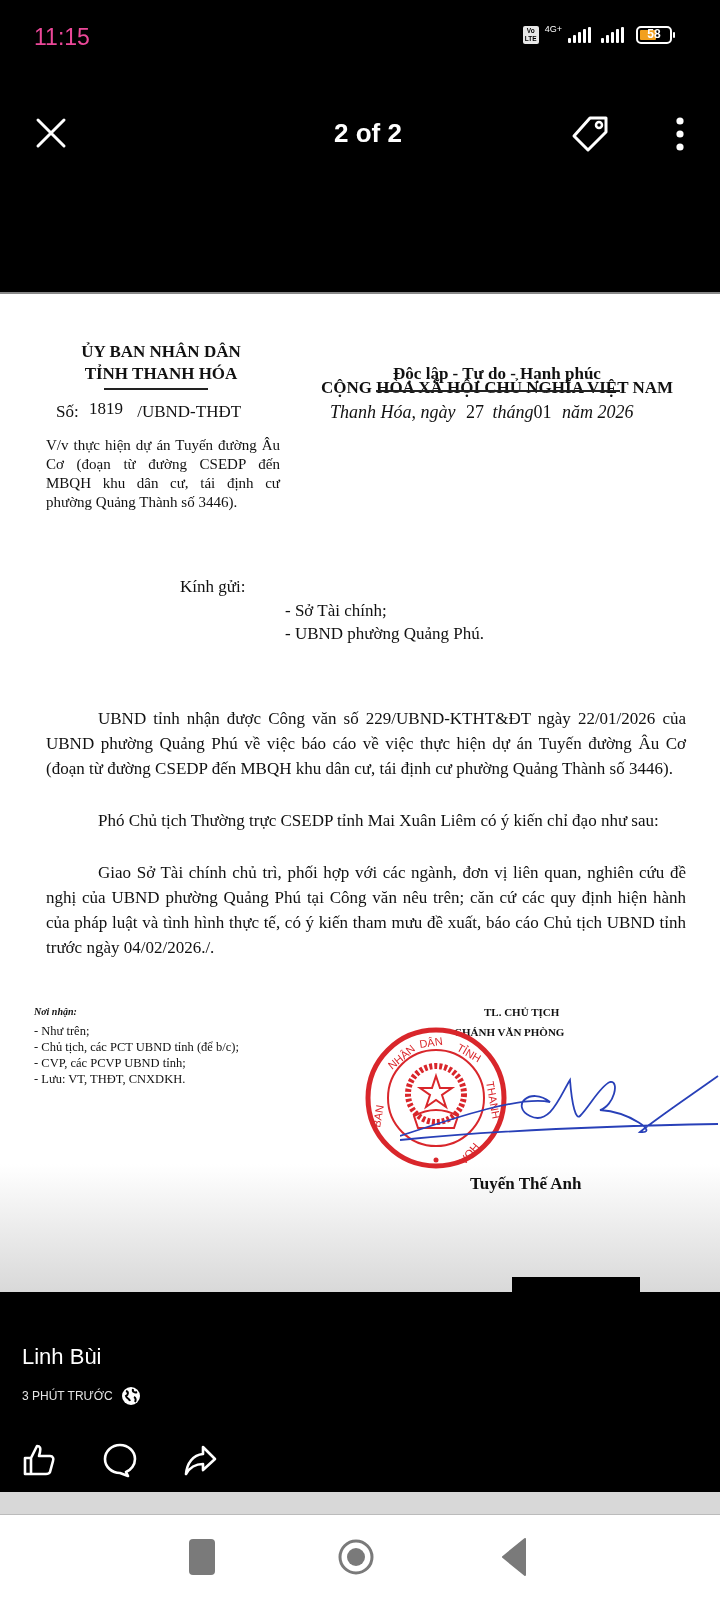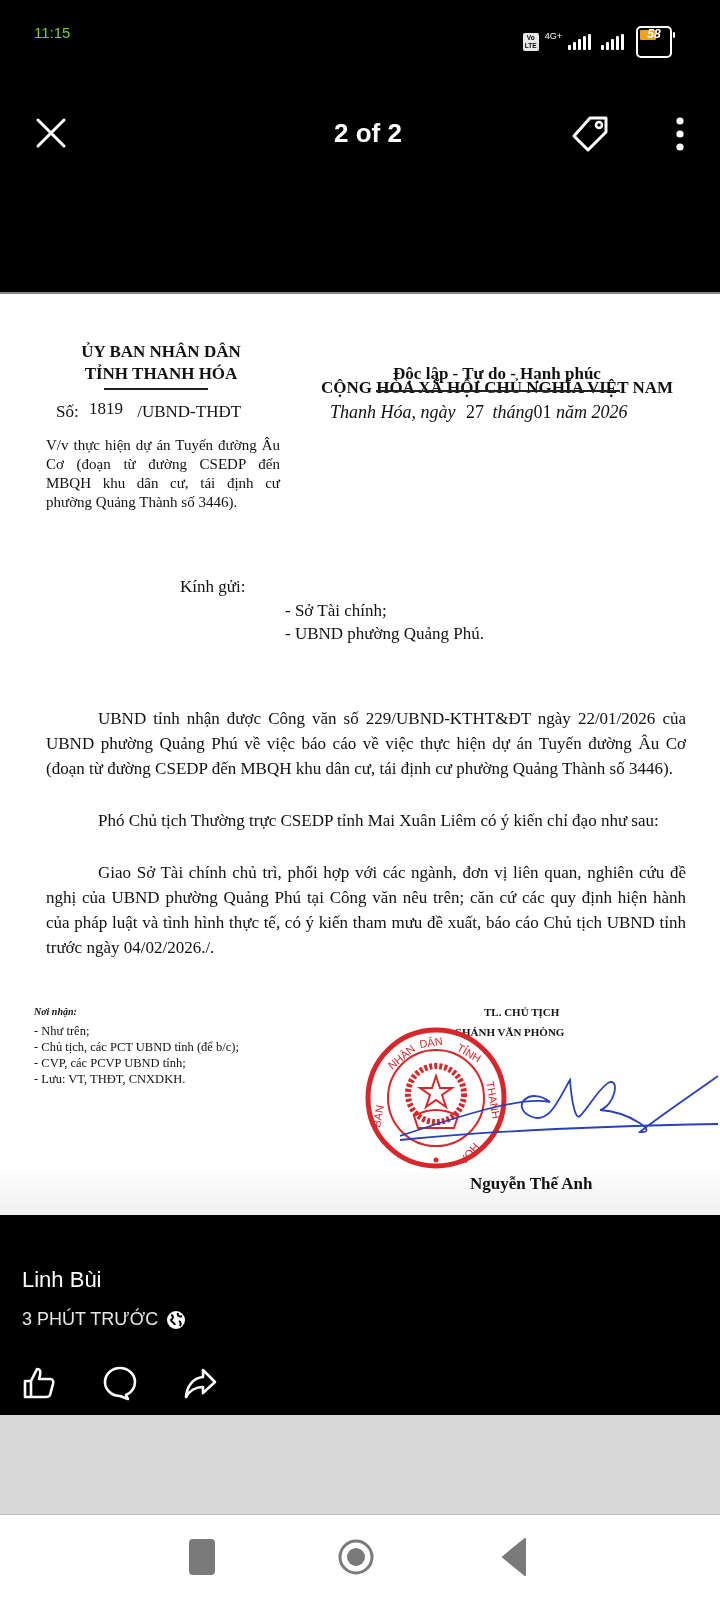--- a/index.html
+++ b/index.html
@@ -1,27 +1,27 @@
 <!DOCTYPE html>
 <html><head>
 <meta charset="utf-8">
 <style>
   * { box-sizing: border-box; margin: 0; padding: 0; }
   html, body { width: 720px; height: 1601px; background: #000; overflow: hidden; }
   body { position: relative; font-family: "Liberation Sans", sans-serif; color: #fff; }
 
   
   .status-bar { position: absolute; left: 0; top: 0; width: 720px; height: 80px; }
-  .status-time { position: absolute; left: 34px; top: 24px; font-size: 15px; color: #84cc16; font-family: "Liberation Sans", sans-serif; }
+  .status-time { position: absolute; left: 34px; top: 24px; font-size: 23px; color: #ec4899; font-family: "Liberation Sans", sans-serif; }
   .status-right { position: absolute; right: 48px; top: 26px; display: flex; align-items: center; gap: 6px; }
   .volte { width: 16px; height: 18px; background: #e8e8e8; color: #000; font-size: 6.5px; font-weight: bold; line-height: 8px; text-align: center; border-radius: 2px; padding-top: 1px; }
   .net { font-size: 9px; color: #fff; position: relative; top: -6px; }
   .signal { display: flex; align-items: flex-end; gap: 2px; height: 16px; }
   .signal span { width: 3px; background: #fff; border-radius: 1px; }
-  .battery { width: 36px; height: 32px; border: 2px solid #fff; border-radius: 5px; position: relative; margin-left: 6px; font-style: italic; }
+  .battery { width: 36px; height: 18px; border: 2px solid #fff; border-radius: 5px; position: relative; margin-left: 6px; }
   .battery::after { content: ""; position: absolute; right: -5px; top: 4px; width: 2px; height: 6px; background: #fff; border-radius: 1px; }
   .battery-fill { position: absolute; left: 2px; top: 2px; width: 16px; height: 10px; background: #f2a01e; border-radius: 1px; }
   .battery-text { position: absolute; left: 0; top: -1px; width: 100%; text-align: center; font-size: 12px; color: #fff; font-weight: bold; }
 
   
   .top-bar { position: absolute; left: 0; top: 100px; width: 720px; height: 80px; margin-left: 8px; }
   .close-btn { position: absolute; left: 24px; top: 14px; width: 40px; height: 40px; }
   .title { position: absolute; left: 0; width: 720px; top: 18px; text-align: center; font-size: 26px; font-weight: bold; color: #fff; }
   .tag-btn { position: absolute; left: 560px; top: 12px; width: 44px; height: 44px; }
   .more-btn { position: absolute; left: 660px; top: 14px; width: 24px; height: 44px; }
@@ -55,23 +55,23 @@
   .sig-title { left: 472px; font-size: 11px; font-weight: bold; }
   .signer { left: 470px; top: 880px; font-size: 17px; font-weight: bold; }
 
   .stamp { position: absolute; left: 362px; top: 730px; width: 148px; height: 148px; }
   .signature { position: absolute; left: 400px; top: 772px; width: 320px; height: 90px; }
 
   
   .doc-edge-tab { position: absolute; left: 512px; top: 1277px; width: 128px; height: 16px; background: #000; }
 
   
-  .post-info { position: absolute; left: 0; top: 1215px; width: 720px; height: 200px; background: #000; }
+  .post-info { position: absolute; left: 0; top: 1292px; width: 720px; height: 200px; background: #000; }
   .author { position: absolute; left: 22px; top: 52px; font-size: 22px; color: #fff; }
-  .time-line { position: absolute; left: 22px; top: 94px; font-size: 18px; color: #e6e6e6; display: flex; align-items: center; gap: 8px; }
+  .time-line { position: absolute; left: 22px; top: 94px; font-size: 12px; color: #e6e6e6; display: flex; align-items: center; gap: 8px; }
   .globe { width: 20px; height: 20px; }
   .actions { position: absolute; left: 0; top: 150px; width: 720px; height: 50px; }
   .action { position: absolute; width: 40px; height: 40px; }
 
   
   .nav-bar { position: absolute; left: 0; top: 1514px; width: 720px; height: 87px; background: #fff; border-top: 1px solid #bbb; }
   .nav-btn { position: absolute; top: 22px; width: 40px; height: 40px; display: flex; align-items: center; justify-content: center; }
 </style>
 </head>
 <body>
@@ -139,21 +139,21 @@
   <div class="doc-line so-line">
     <span>Số:</span>
     <span class="so-num" style="margin-left:6px">1819</span>
     <span style="margin-left:10px">/UBND-THĐT</span>
   </div>
 
   <div class="doc-line date-line">
     <span>Thanh Hóa, ngày</span>
     <span class="up" style="margin-left:6px">27</span>
     <span style="margin-left:4px">tháng</span><span class="up">01</span>
-    <span style="">năm 2026</span>
+    <span style="margin-left:6px">năm 2026</span>
   </div>
 
   <div class="doc-line vv">V/v thực hiện dự án Tuyến đường Âu Cơ (đoạn từ đường CSEDP đến MBQH khu dân cư, tái định cư phường Quảng Thành số 3446).</div>
 
   <div class="doc-line kinh-gui">Kính gửi:</div>
   <div class="doc-line recipient" style="top:307px">- Sở Tài chính;</div>
   <div class="doc-line recipient" style="top:330px">- UBND phường Quảng Phú.</div>
 
   <div class="doc-line body-p" style="top:412px">UBND tỉnh nhận được Công văn số 229/UBND-KTHT&amp;ĐT ngày 22/01/2026 của UBND phường Quảng Phú về việc báo cáo về việc thực hiện dự án Tuyến đường Âu Cơ (đoạn từ đường CSEDP đến MBQH khu dân cư, tái định cư phường Quảng Thành số 3446).</div>
   <div class="doc-line body-p" style="top:514px">Phó Chủ tịch Thường trực CSEDP tỉnh Mai Xuân Liêm có ý kiến chỉ đạo như sau:</div>
@@ -180,21 +180,21 @@
     <text x="124" y="58" fill="#d9262b" font-size="11" font-family="Liberation Sans, sans-serif" transform="rotate(80 124 58)">THANH</text>
     <text x="112" y="118" fill="#d9262b" font-size="11" font-family="Liberation Sans, sans-serif" transform="rotate(130 112 118)">HÓA</text>
     <text x="18" y="104" fill="#d9262b" font-size="11" font-family="Liberation Sans, sans-serif" transform="rotate(-80 18 104)">BAN</text>
     <circle cx="74" cy="136" r="2.5" fill="#d9262b"></circle>
   </svg>
 
   <svg class="signature" viewBox="0 0 320 90">
     <path d="M0 70 C60 50 120 30 150 36 C130 20 110 40 130 50 C150 60 160 30 170 14 C172 40 176 54 180 50 C190 40 200 20 210 16 C220 14 214 40 200 44 C230 46 260 68 240 66 C260 50 290 30 318 10 M0 74 C100 64 200 60 318 58" fill="none" stroke="#2840b8" stroke-width="1.8"></path>
   </svg>
 
-  <div class="doc-line signer">Nguyễn Thế Anh</div>
+  <div class="doc-line signer">Tuyến Thế Anh</div>
 </div>
 
 <div class="doc-edge-tab"></div>
 
 <div class="post-info">
   <div class="author">Linh Bùi</div>
   <div class="time-line">
     <span>3 PHÚT TRƯỚC</span>
     <svg class="globe" viewBox="0 0 20 20">
       <circle cx="10" cy="10" r="9" fill="#fff"></circle>

